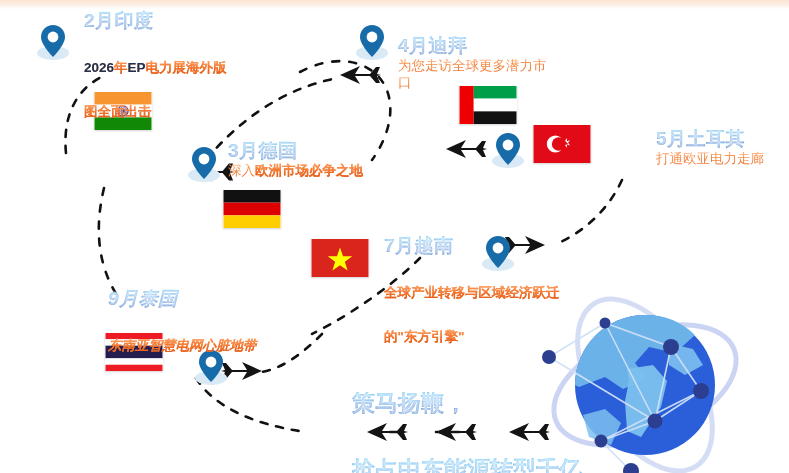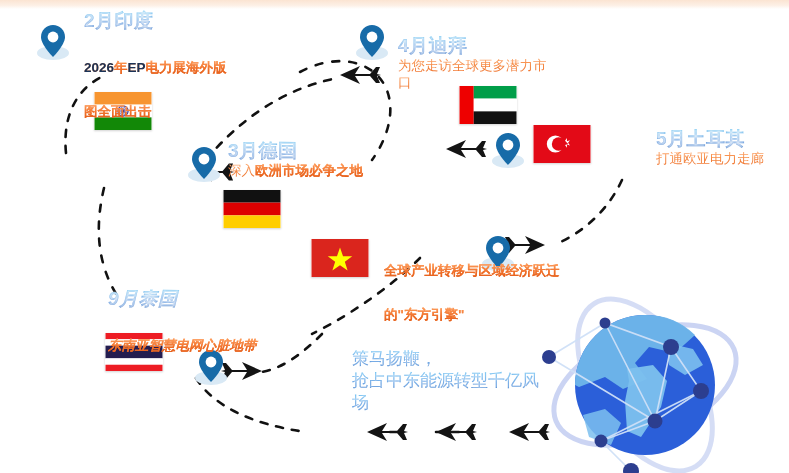--- a/index.html
+++ b/index.html
@@ -64,29 +64,30 @@
     color: transparent;
     -webkit-text-fill-color: transparent;
   }
   .navy {
     font-weight: bold;
     color: #1a3358;
     -webkit-text-fill-color: #1a3358;
     background: none;
   }
   .closing {
-    font-weight: normal;
-    font-size: 17px;
+    font-weight: bold;
+    font-size: 23px;
     line-height: 22px;
     background-image: linear-gradient(180deg, #3eb4f2 0%, #1974d6 55%, #1560bf 100%);
     -webkit-background-clip: text;
     background-clip: text;
     color: transparent;
     -webkit-text-fill-color: transparent;
     text-shadow: 0 0 2px rgba(255,255,255,0.85);
+    margin-top: 44px;
   }
 
   
   .pin { position: absolute; width: 42px; height: 42px; z-index: 4; }
 
   
   .flag {
     position: absolute;
     z-index: 4;
     width: 58px; height: 38px;
@@ -292,20 +293,21 @@
   </div>
 
   <div class="block" style="left:656px; top:128px; width:165px;">
     <div class="title">5月土耳其</div>
     <div class="sub">
       <span>打通欧亚电力走廊</span>
     </div>
   </div>
 
   <div class="block" style="left:384px; top:235px; width:205px;">
+    <div class="title">7月越南</div>
     <div class="sub bold">
       <span class="sub-strong">全球产业转移与区域经济跃迁</span>
     </div>
     <div class="sub bold">
       <span class="sub-strong">的"东方引擎"</span>
     </div>
   </div>
 
   <div class="block" style="left:108px; top:288px; width:200px;font-style:italic;">
     <div class="title">9月泰国</div>

